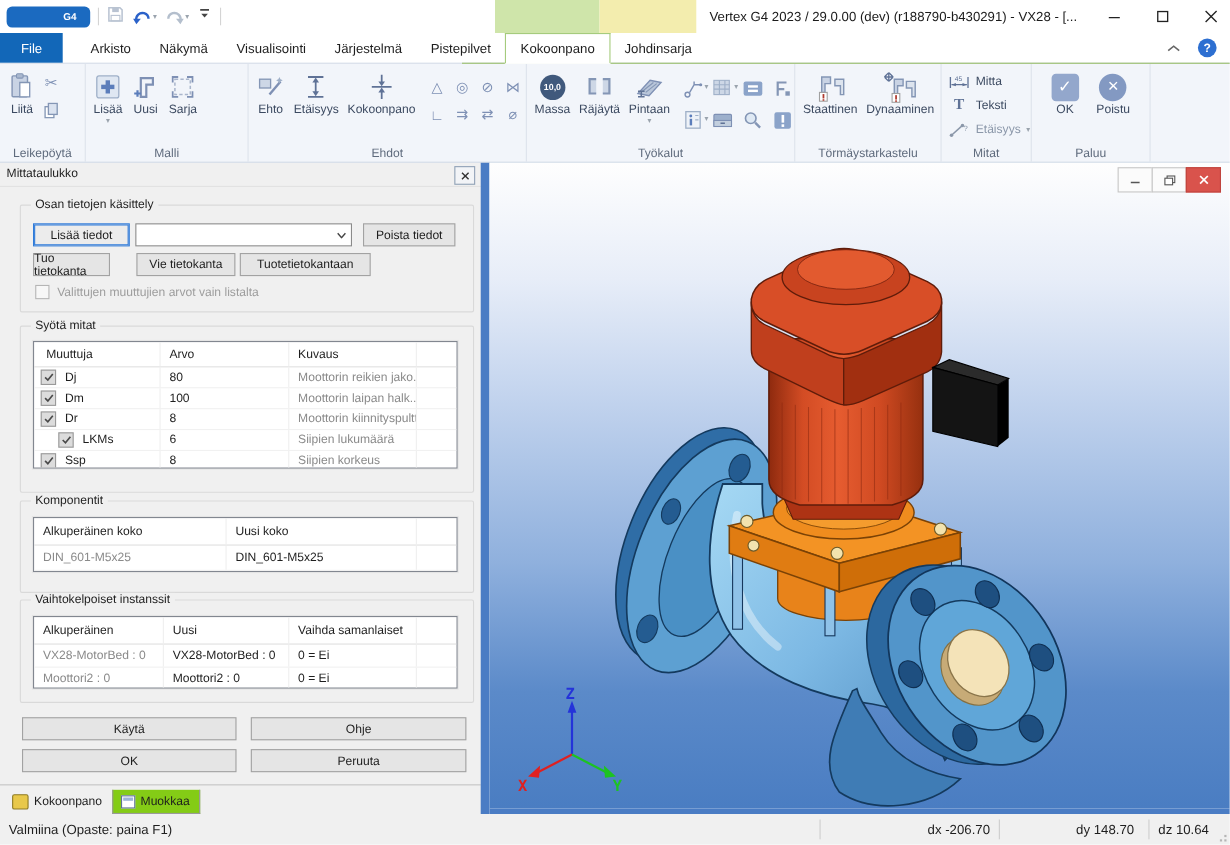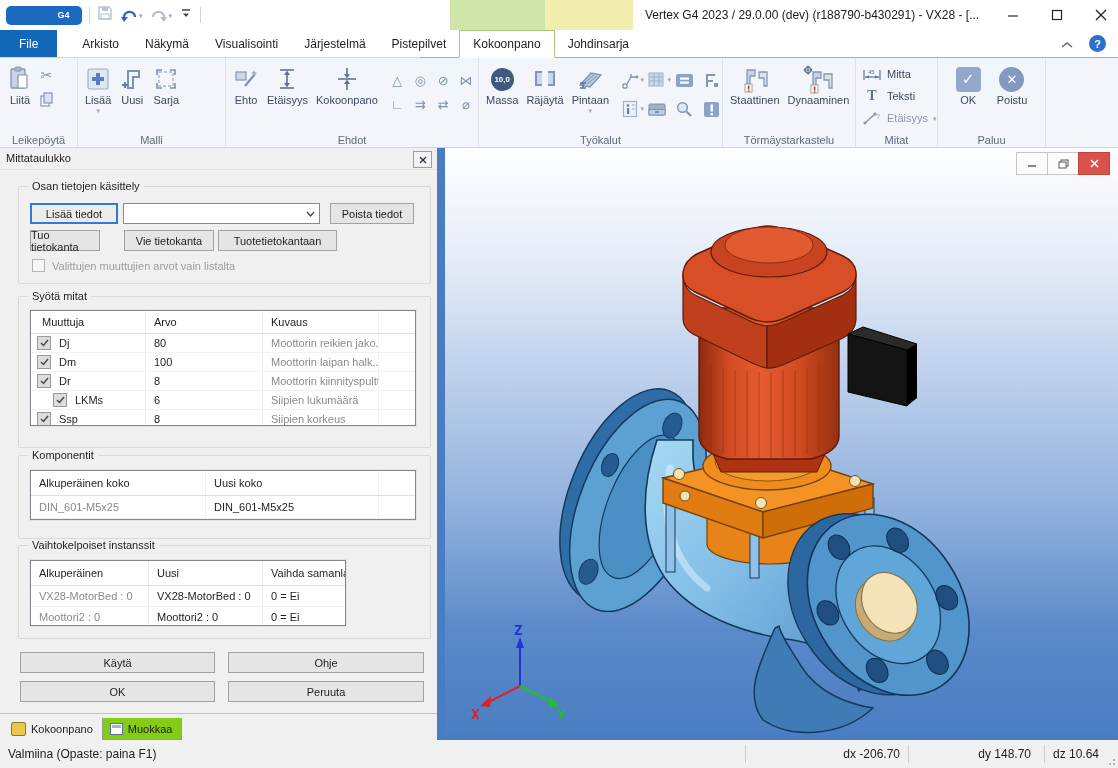--- a/index.html
+++ b/index.html
@@ -586,21 +586,21 @@
     <div class="trow" style="grid-template-columns:175px 173px 1fr;height:22px;">
       <div class="tcell gray">DIN_601-M5x25</div>
       <div class="tcell">DIN_601-M5x25</div>
       <div class="tcell nb"></div>
     </div>
   </div>
 
   <div class="groupbox" style="left:18px;top:397px;width:411px;height:92px;">
     <span class="glabel">Vaihtokelpoiset instanssit</span>
   </div>
-  <div class="ptable" style="left:30px;top:412px;width:316px;height:66px;">
+  <div class="ptable" style="left:30px;top:412px;width:386px;height:66px;">
     <div class="trow head" style="grid-template-columns:118px 114px 116px 1fr;height:24px;">
       <div class="tcell">Alkuperäinen</div>
       <div class="tcell">Uusi</div>
       <div class="tcell">Vaihda samanlaiset</div>
       <div class="tcell nb"></div>
     </div>
     <div class="trow" style="grid-template-columns:118px 114px 116px 1fr;height:20px;">
       <div class="tcell gray">VX28-MotorBed : 0</div>
       <div class="tcell">VX28-MotorBed : 0</div>
       <div class="tcell">0 = Ei</div>

